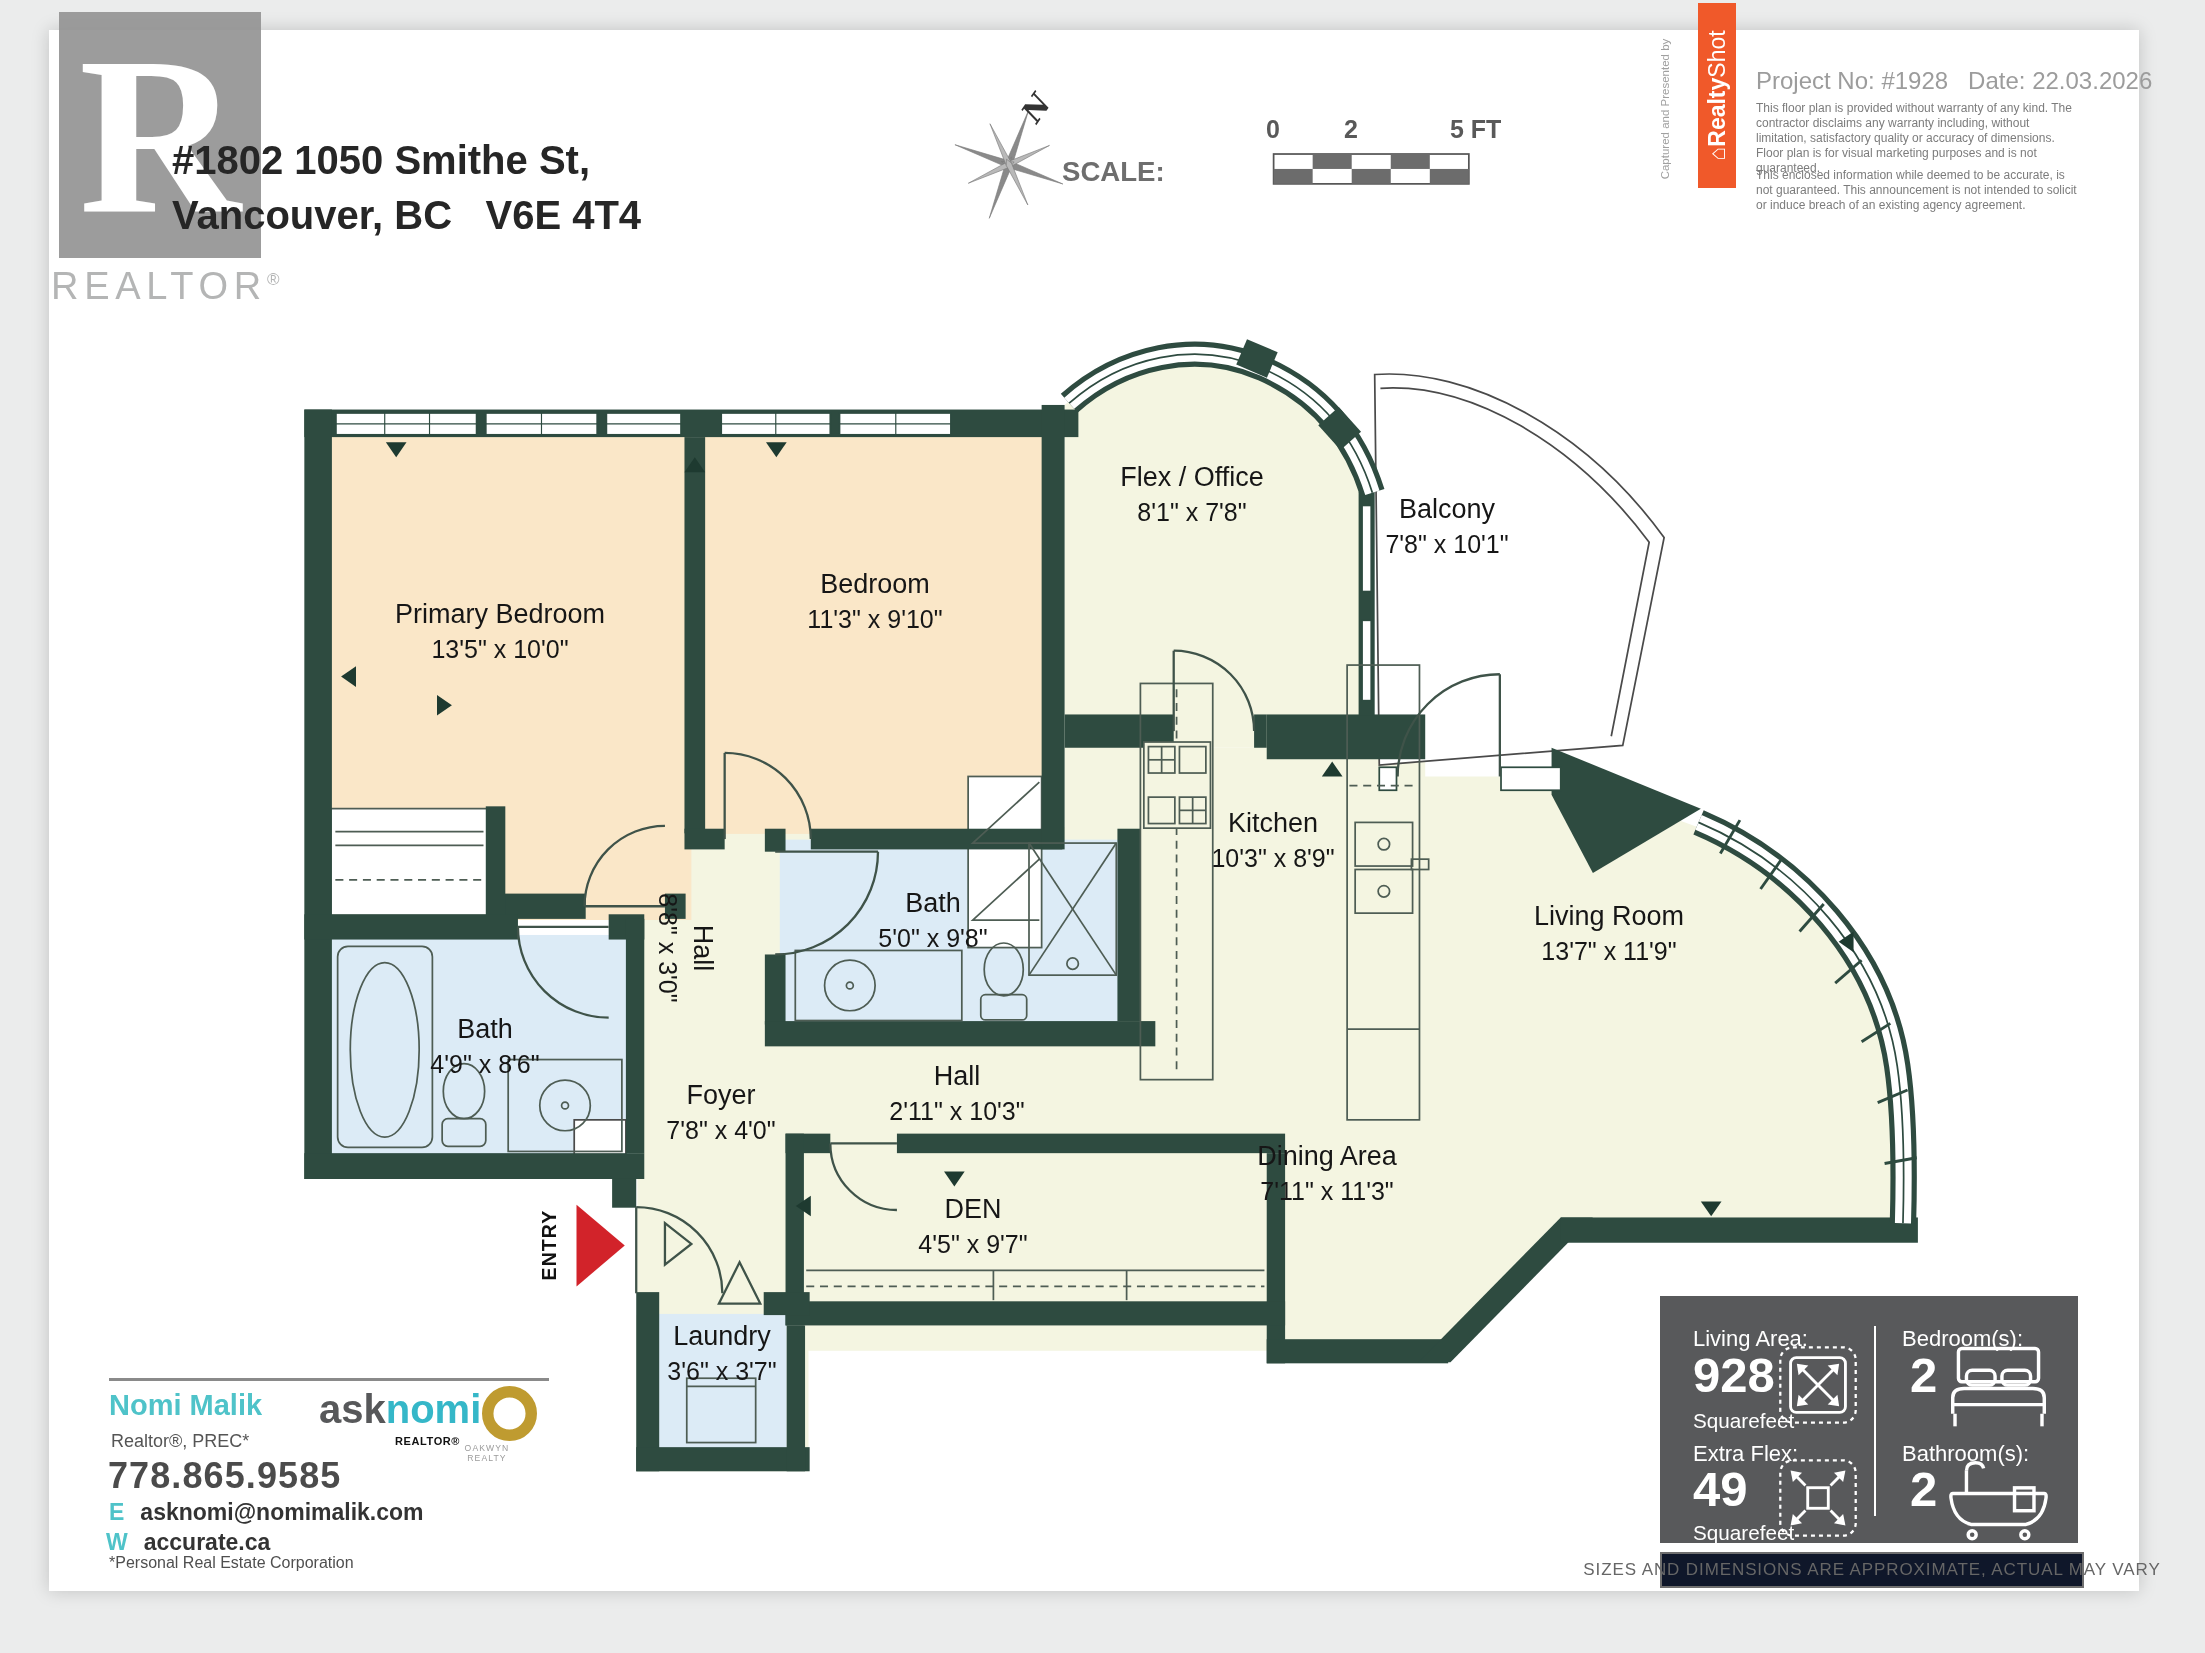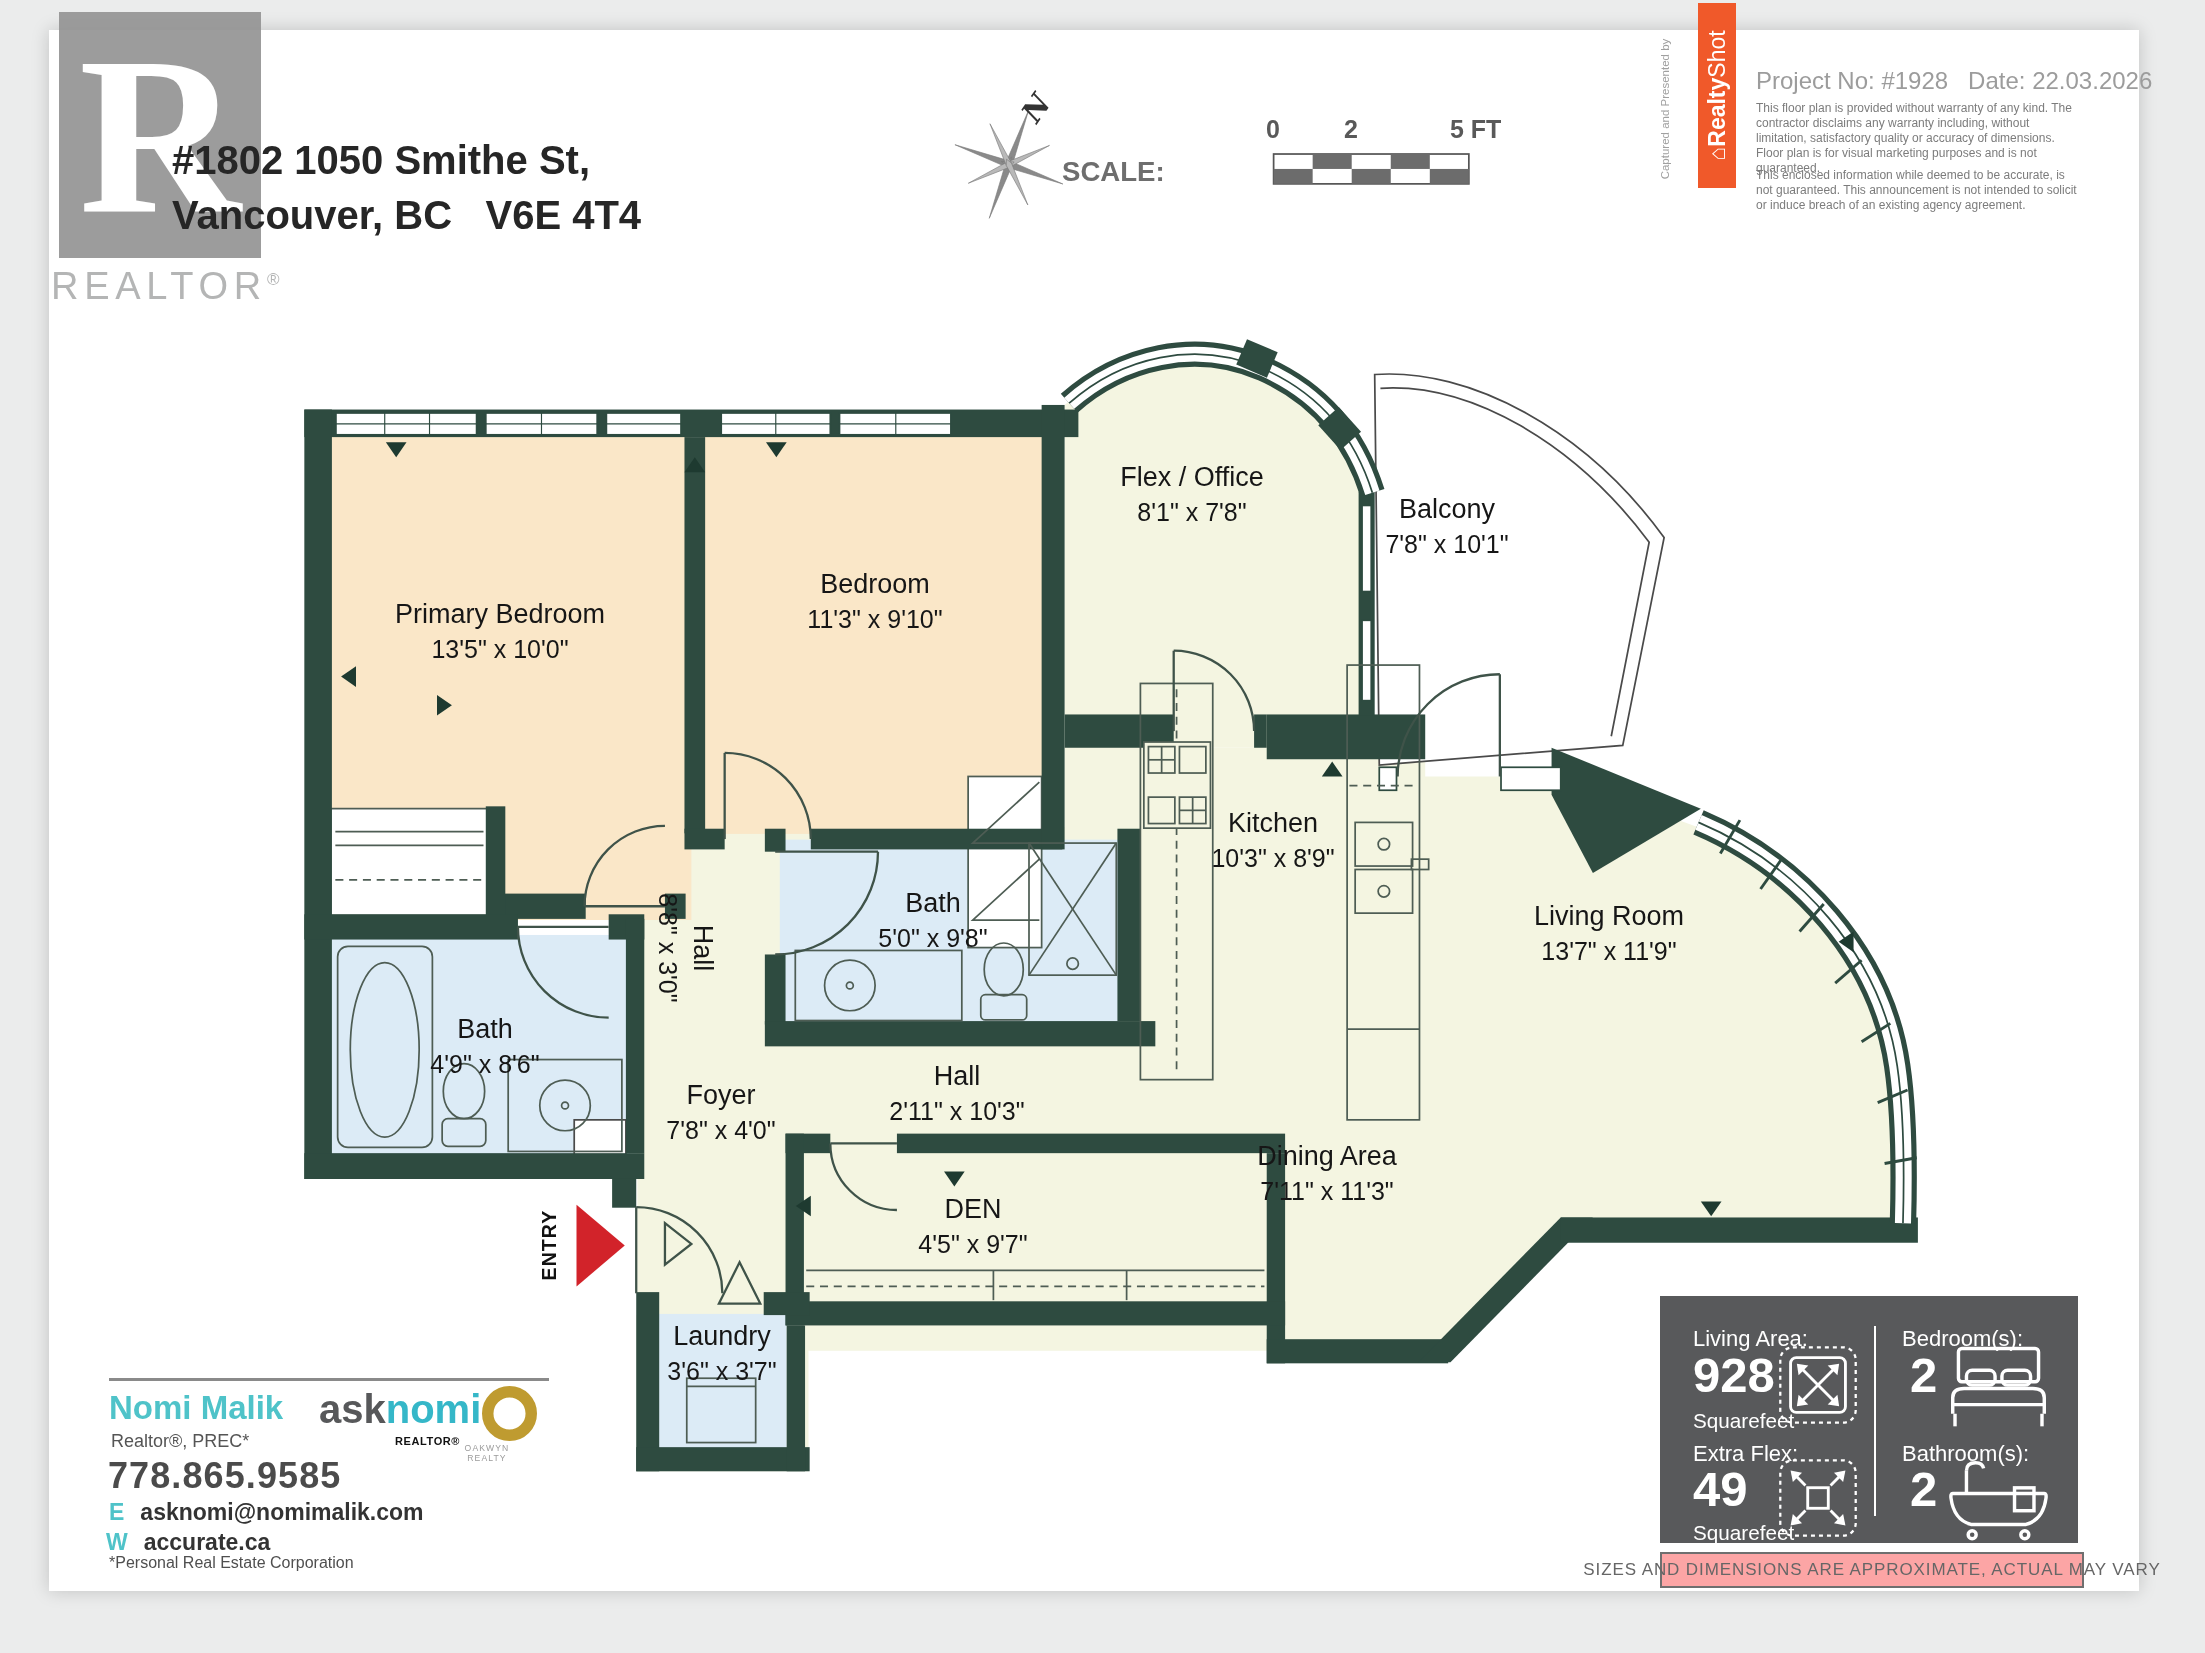--- a/index.html
+++ b/index.html
@@ -34,25 +34,25 @@
   .room-label .rname{display:block;font-size:27px;}
   .room-label .rdims{display:block;font-size:25px;margin-top:4.6px;}
   #entry-label{left:549px;top:1245px;transform:translate(-50%,-50%) rotate(-90deg);font-size:19.5px;
     font-weight:bold;color:#111;letter-spacing:1.1px;}
   
   #stats{left:1660px;top:1296px;width:418px;height:247px;background:#58595b;color:#fff;}
   #stats .divider{position:absolute;left:214px;top:30px;width:1.7px;height:190px;background:#fff;}
   #stats .lbl{position:absolute;font-size:22px;}
   #stats .val{position:absolute;font-size:49px;font-weight:bold;line-height:1;}
   #stats .unit{position:absolute;font-size:20.7px;}
-  #note-bar{left:1660px;top:1552px;width:420px;height:32px;border:2.3px solid #6f6f6f;background:#fca5a5;
+  #note-bar{left:1660px;top:1552px;width:420px;height:32px;border:2.3px solid #6f6f6f;background:#0f172a;
     display:flex;align-items:center;justify-content:center;font-size:17px;color:#666;letter-spacing:0.9px;white-space:nowrap;}
   
   #agent-divider{left:109px;top:1378px;width:440px;height:3.4px;background:#8a8a8a;}
-  #agent-name{left:109px;top:1389px;font-size:33px;font-weight:bold;color:#4fc3c9;}
+  #agent-name{left:109px;top:1389px;font-size:29px;font-weight:bold;color:#4fc3c9;}
   #agent-title{left:111px;top:1431px;font-size:18px;color:#555;}
   #agent-phone{left:108px;top:1455px;font-size:36px;font-weight:bold;color:#4b4b4b;letter-spacing:1.1px;}
   .contact{position:absolute;font-size:23px;color:#333;font-weight:bold;}
   .contact .k{color:#4fc3c9;margin-right:16px;font-weight:bold;}
   #agent-foot{left:109px;top:1554px;font-size:16px;color:#4f4f4f;}
   #asknomi{left:319px;top:1387px;font-size:40px;font-weight:bold;}
   #asknomi .a{color:#57585a}#asknomi .n{color:#35b7c8}
   #asknomi-sub{left:395px;top:1435px;font-size:11px;font-weight:bold;color:#111;letter-spacing:0.6px;}
   #oakwyn-text{left:447px;top:1443px;width:80px;text-align:center;font-size:8.6px;color:#9b9b9b;letter-spacing:1.1px;}
 </style>

